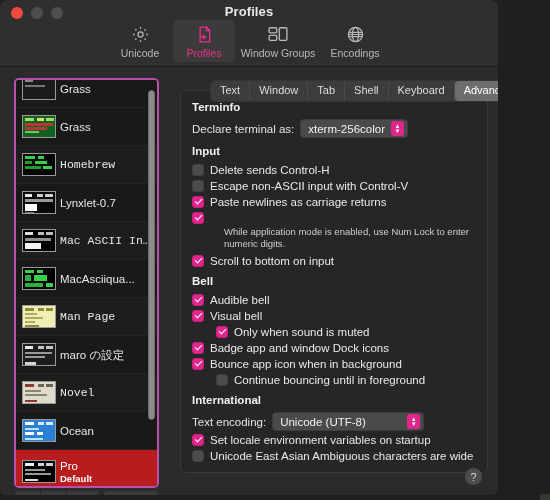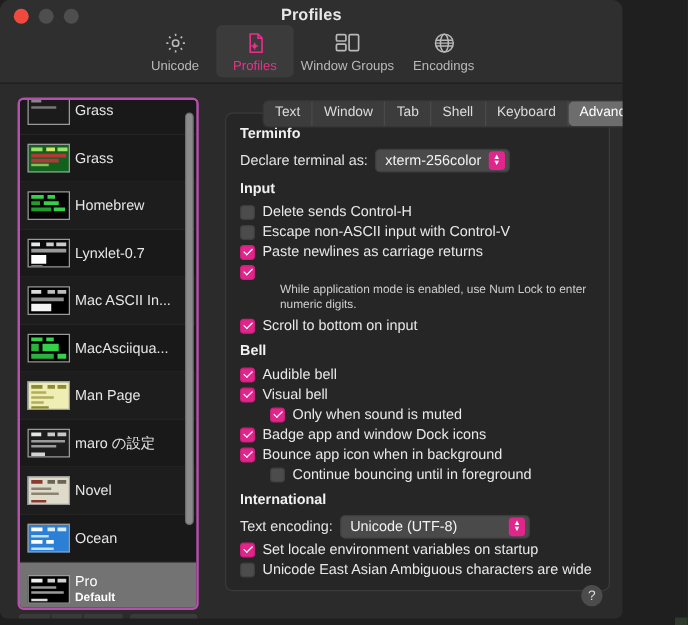--- a/index.html
+++ b/index.html
@@ -47,22 +47,22 @@
     border:2px solid #b64fae;border-radius:5px;
     background:#1b1b1b;box-sizing:border-box;overflow:hidden;
   }
   .listclip{position:absolute;left:0;top:0;right:0;bottom:0;overflow:hidden;}
   .list{position:absolute;left:0;top:-10px;right:0;}
   .row{
     height:38px;display:flex;align-items:center;gap:4px;padding:0 6px;
     box-sizing:border-box;border-bottom:1px solid #242424;
     background:#191919;cursor:default;
   }
-  .row.alt{background:#1d1d1d;}
-  .row.selected{background:#737373;}
+  .row.alt{background:#1d1d1d;font-family:Liberation Mono, monospace;}
+  .row.selected{background:#b91c1c;}
   .thumb{
     width:34px;height:23px;border:1px solid #9a9a9a;box-sizing:border-box;
     flex:none;position:relative;overflow:hidden;background:#000;
   }
   .thumb i{position:absolute;display:block;}
   .rowtext{min-width:0;display:flex;flex-direction:column;justify-content:center;}
   .rowname{
     font-size:11.5px;color:#e6e6e6;white-space:nowrap;overflow:hidden;
     text-overflow:ellipsis;line-height:14px;
   }

